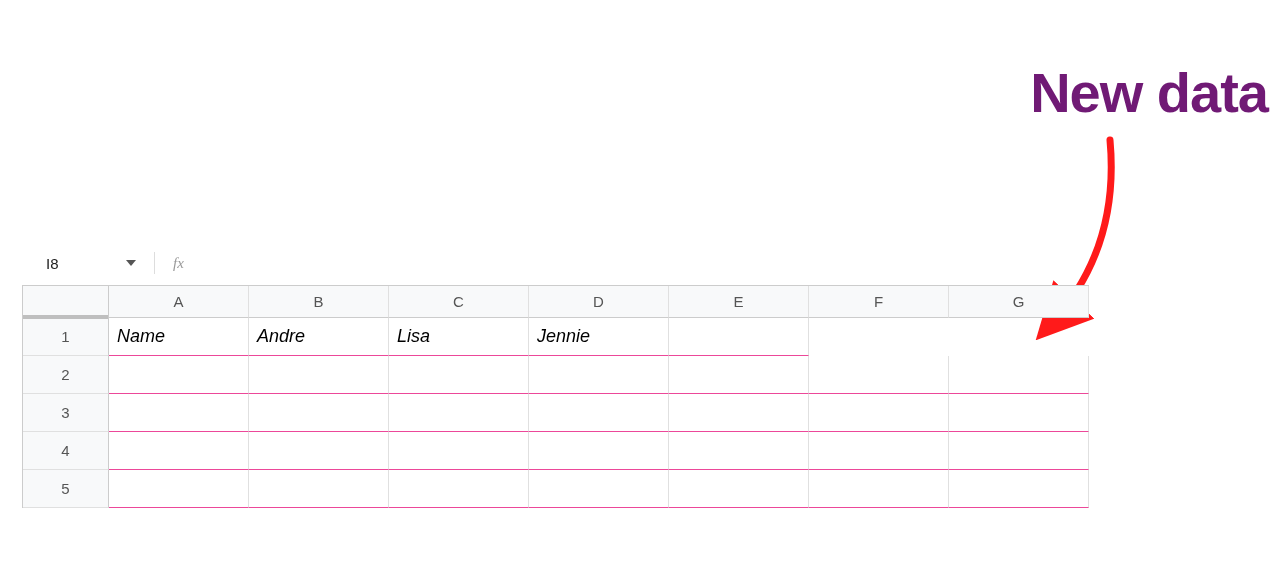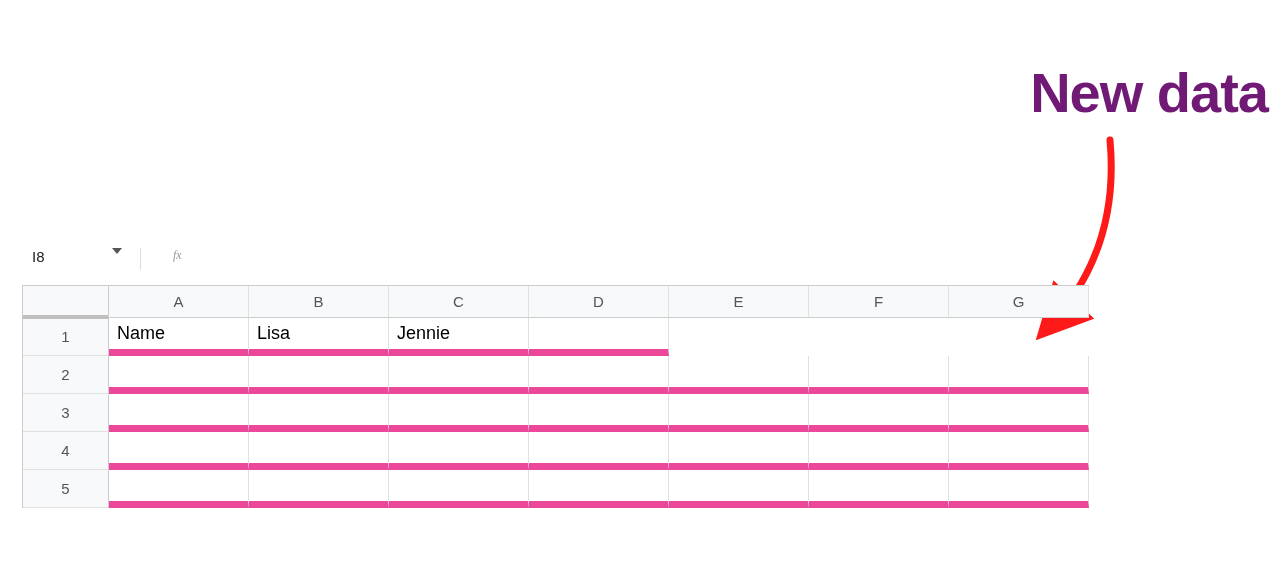--- a/index.html
+++ b/index.html
@@ -28,23 +28,23 @@
       top: 130px;
       left: 1020px;
       width: 120px;
       height: 210px;
       pointer-events: none;
     }
 
     .formula-bar {
       position: absolute;
       top: 248px;
-      left: 22px;
-      display: flex;
-      align-items: flex-start;
+      left: 36px;
+      display: flex;
+      align-items: center;
       height: 30px;
       font-size: 16px;
       color: #333;
     }
 
     .name-box {
       width: 90px;
       font-size: 15px;
       color: #222;
       padding-left: 10px;
@@ -62,23 +62,22 @@
     .fb-divider {
       width: 1px;
       height: 22px;
       background: #ddd;
       margin-right: 18px;
     }
 
     .fx-label {
       font-style: italic;
       color: #999;
-      font-size: 12px;
+      font-size: 15px;
       font-family: 'Times New Roman', serif;
-      margin-left: 14px;
     }
 
     .sheet {
       position: absolute;
       top: 285px;
       left: 22px;
       border-top: 1px solid #ccc;
       border-left: 1px solid #ccc;
     }
 
@@ -115,27 +114,28 @@
       align-items: center;
       justify-content: center;
       font-size: 15px;
       color: #555;
     }
 
     .cell {
       width: 140px;
       height: 38px;
       border-right: 1px solid #e0e0e0;
-      border-bottom: 7px solid #ec4899;
+      border-bottom: 1px solid #ec4899;
       padding: 0 8px;
       display: flex;
       align-items: center;
       font-size: 18px;
       color: #000;
       background: #fff;
+      font-style: italic;
     }
     
     .first-row-header-thick {
         position: relative;
     }
     .first-row-header-thick::after {
         content:'';
         position:absolute;
         bottom:-2px; left:0; right:0;
         height:4px; background:#bfbfbf;
@@ -170,20 +170,21 @@
     <div class="col-header">C</div>
     <div class="col-header">D</div>
     <div class="col-header">E</div>
     <div class="col-header">F</div>
     <div class="col-header">G</div>
   </div>
 
   <div class="row">
     <div class="row-header">1</div>
     <div class="cell">Name</div>
+    <div class="cell">Andre</div>
     <div class="cell">Lisa</div>
     <div class="cell">Jennie</div>
     <div class="cell"></div>
   </div>
 
   <div class="row">
     <div class="row-header">2</div>
     <div class="cell"></div>
     <div class="cell"></div>
     <div class="cell"></div>

